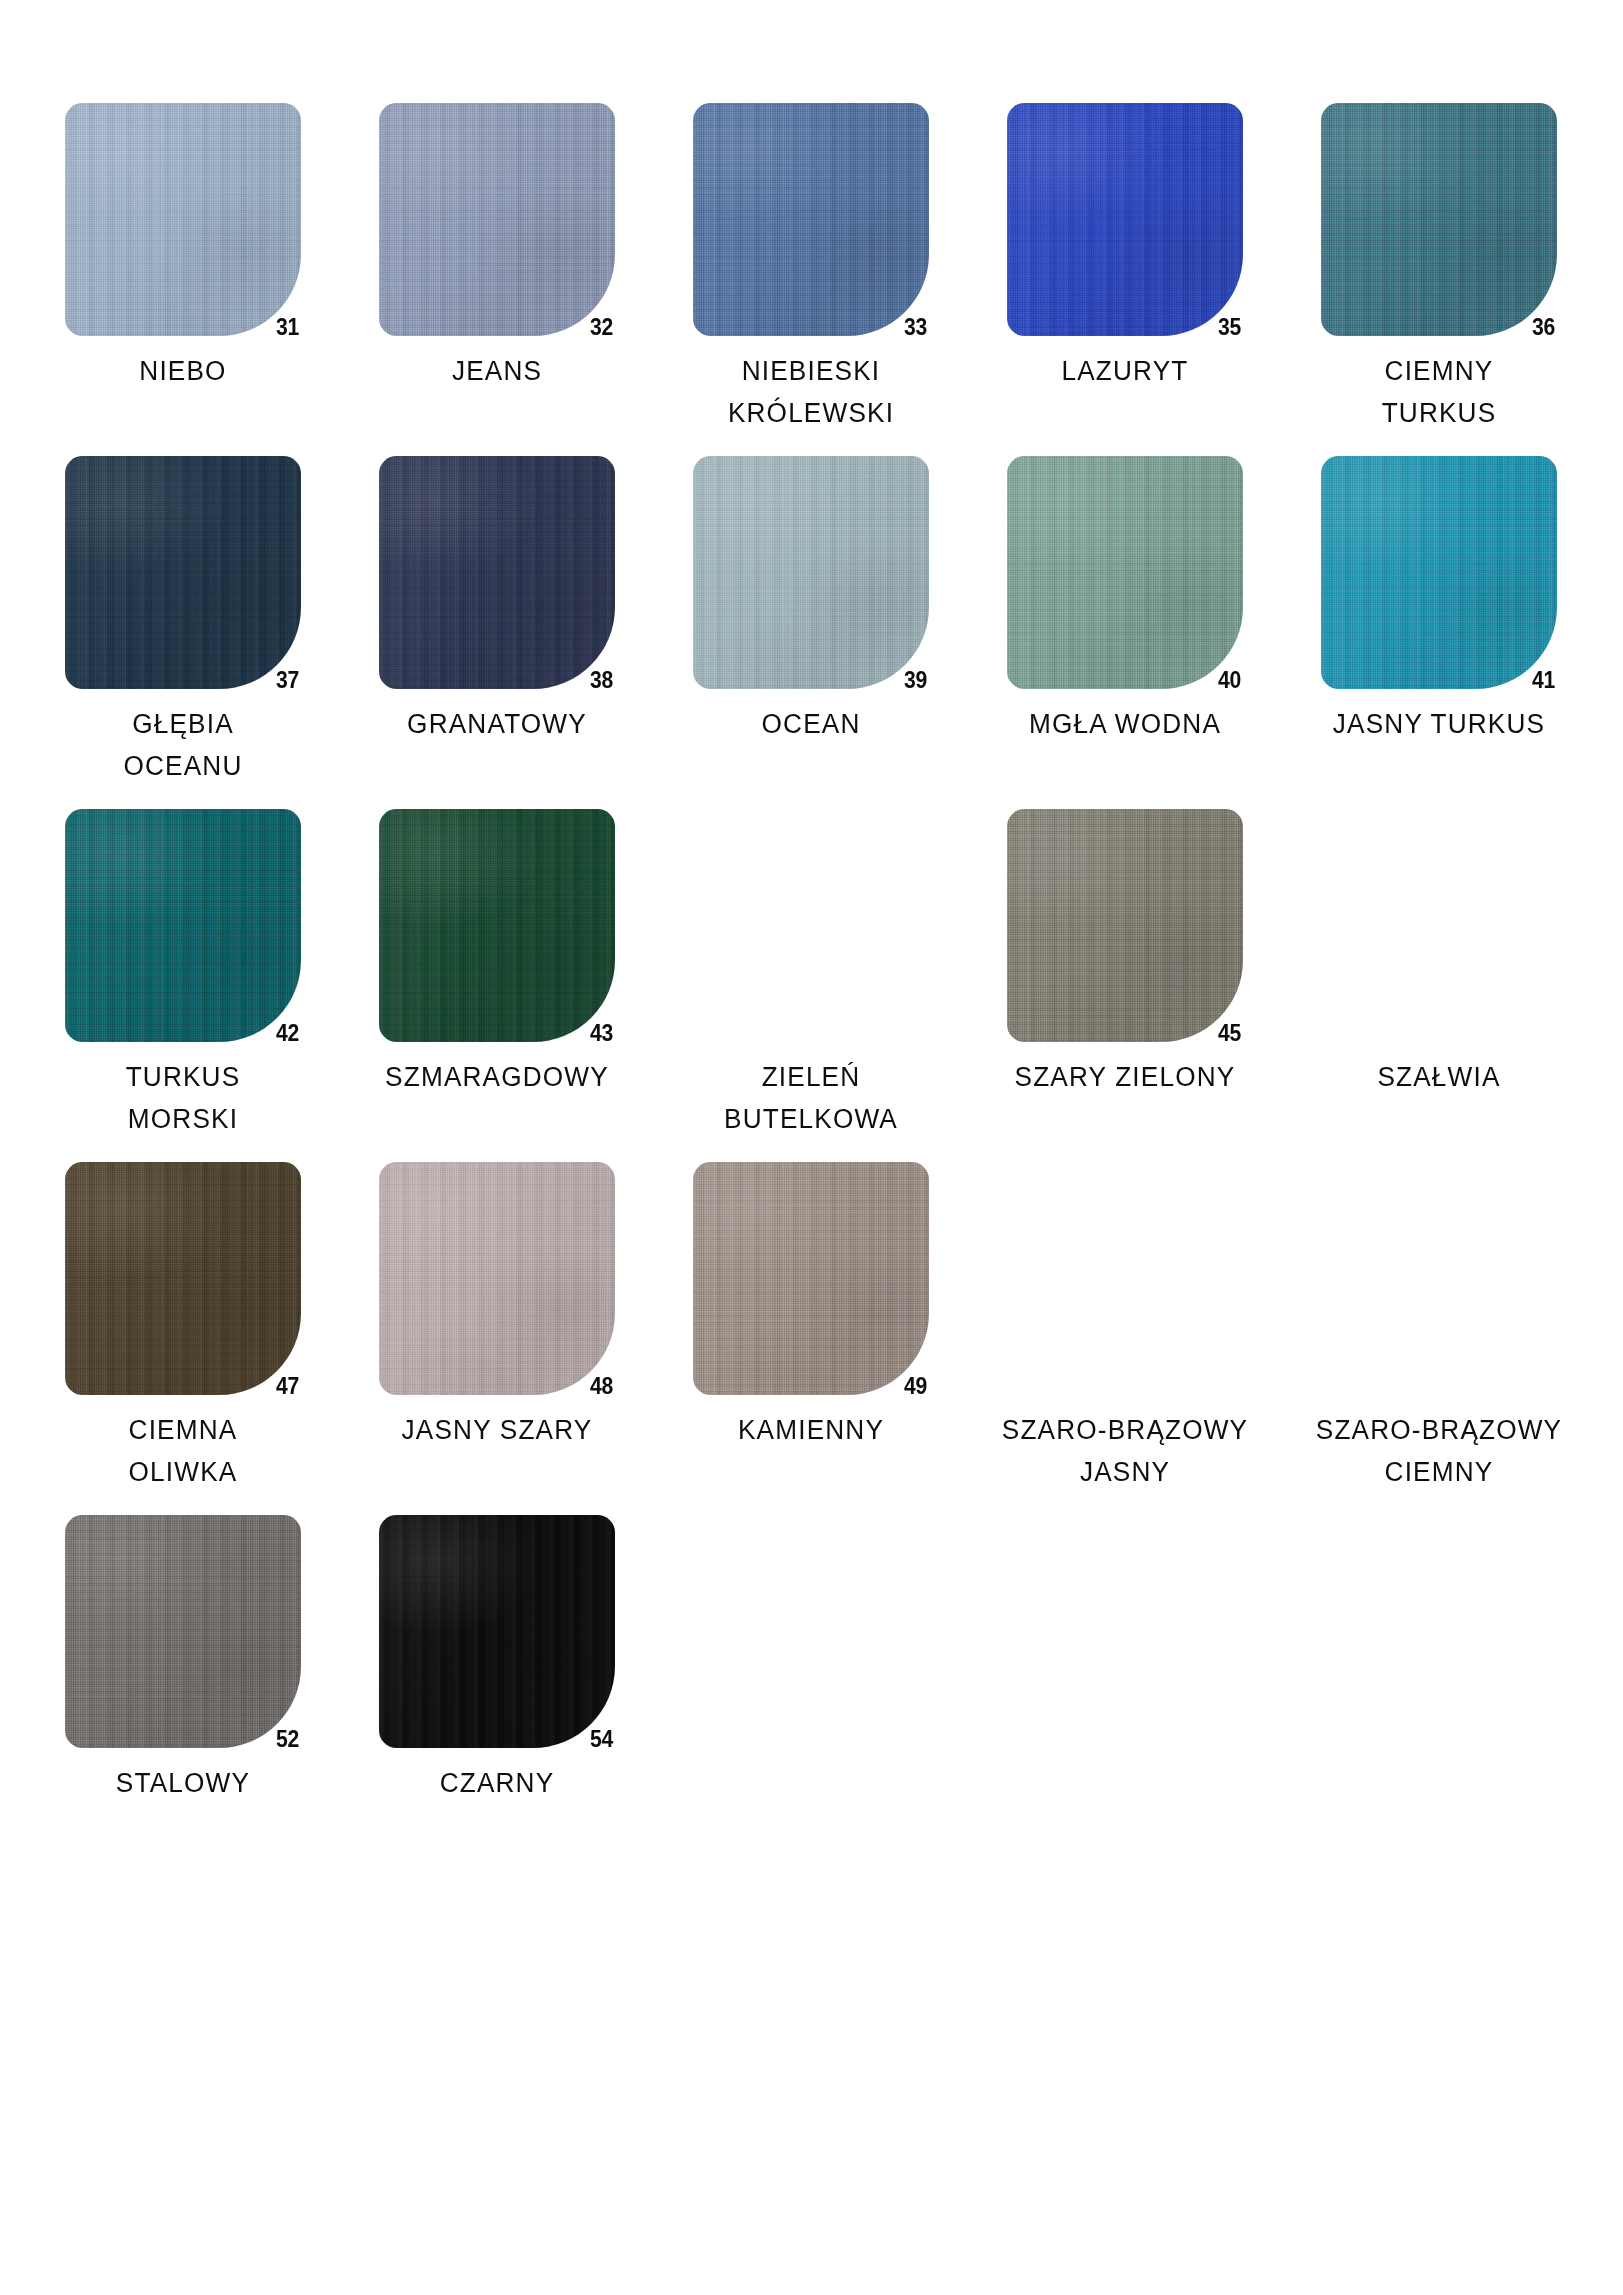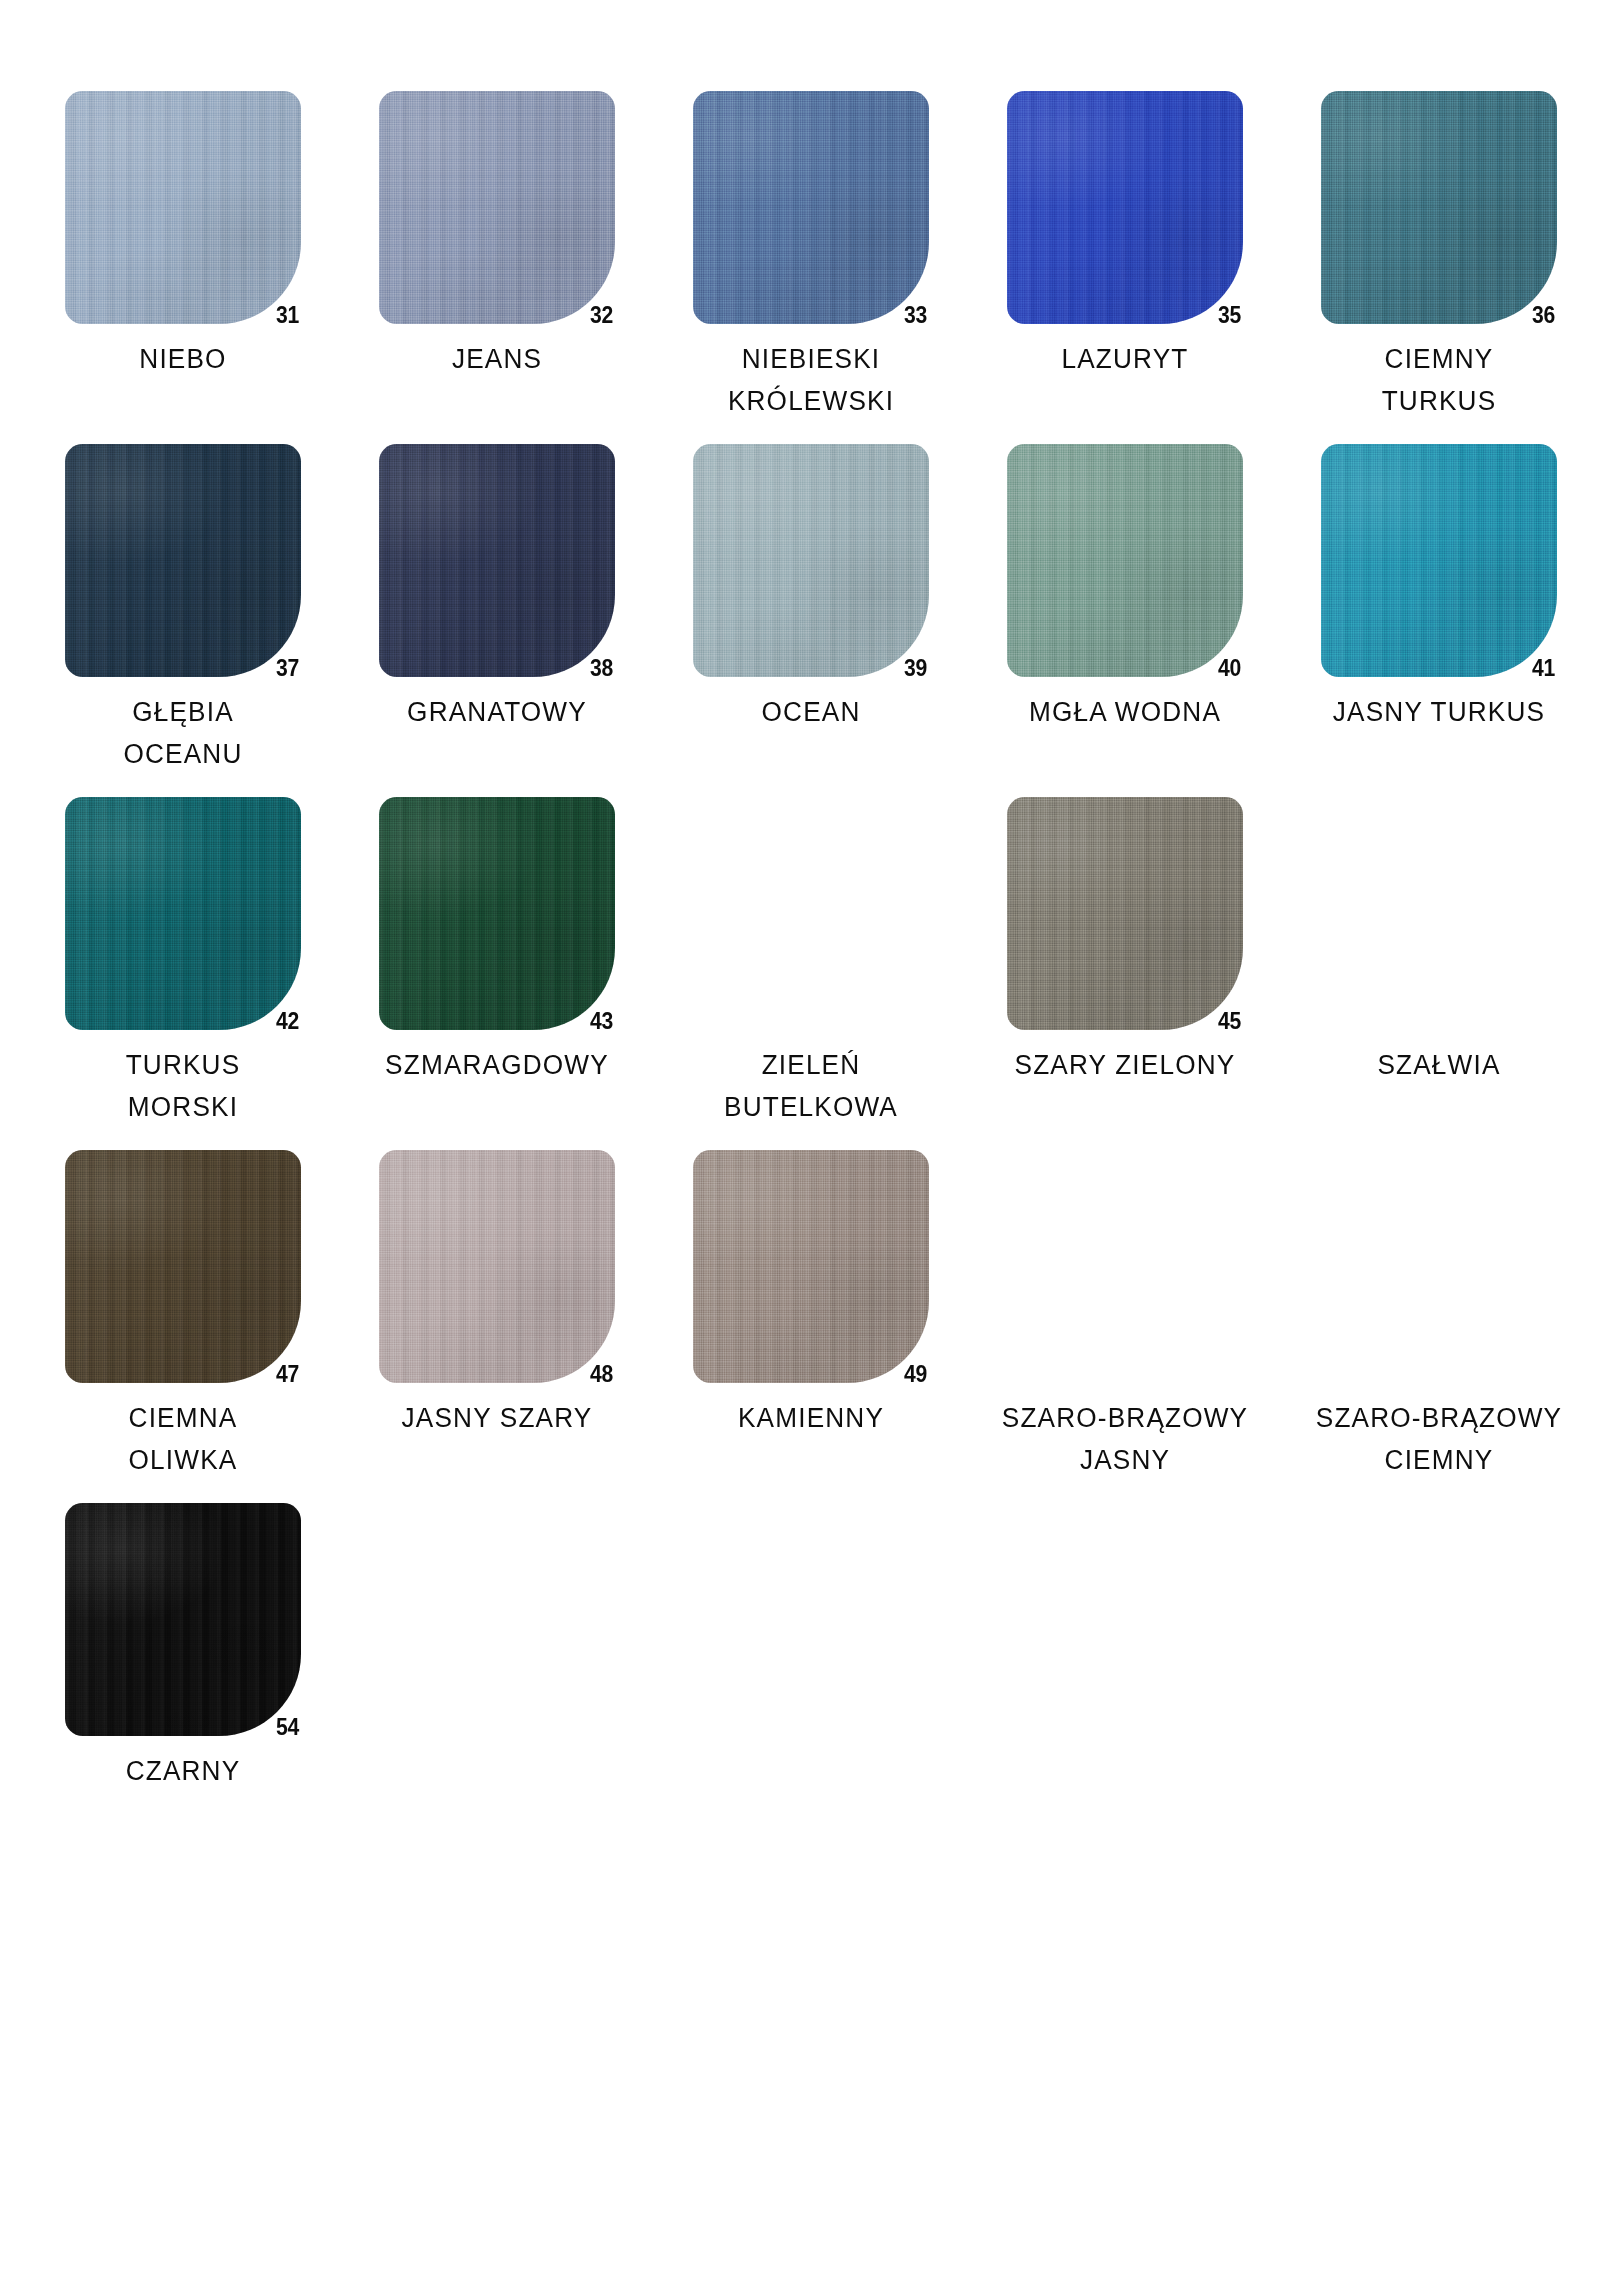--- a/index.html
+++ b/index.html
@@ -19,21 +19,21 @@
   .sheet {
     position: relative;
     width: 1623px;
     height: 2295px;
     background: #ffffff;
   }
 
   .swatch-grid {
     position: absolute;
     left: 65px;
-    top: 91px;
+    top: 103px;
     width: 1504px;
     display: grid;
     grid-template-columns: repeat(5, 236px);
     column-gap: 78px;
     row-gap: 0;
     text-decoration: underline;
   }
 
   .swatch-cell {
     position: relative;
@@ -331,20 +331,31 @@
       <div class="swatch-cell">
         <div class="chip-label">SZARO-BRĄZOWY
 JASNY</div>
       </div>
       <div class="swatch-cell">
         <div class="chip-label">SZARO-BRĄZOWY
 CIEMNY</div>
       </div>
       <div class="swatch-cell">
         <div class="chip-wrap">
+          <div class="chip" style="background-color: rgb(110, 107, 105);">
+            <div class="cloud"></div>
+            <div class="slub"></div>
+            <div class="weave"></div>
+          </div>
+          <div class="chip-number">52</div>
+        </div>
+        <div class="chip-label">STALOWY</div>
+      </div>
+      <div class="swatch-cell">
+        <div class="chip-wrap">
           <div class="chip" style="background-color: rgb(11, 11, 11);">
             <div class="cloud"></div>
             <div class="slub"></div>
             <div class="weave"></div>
           </div>
           <div class="chip-number">54</div>
         </div>
         <div class="chip-label">CZARNY</div>
       </div>
     </div>

